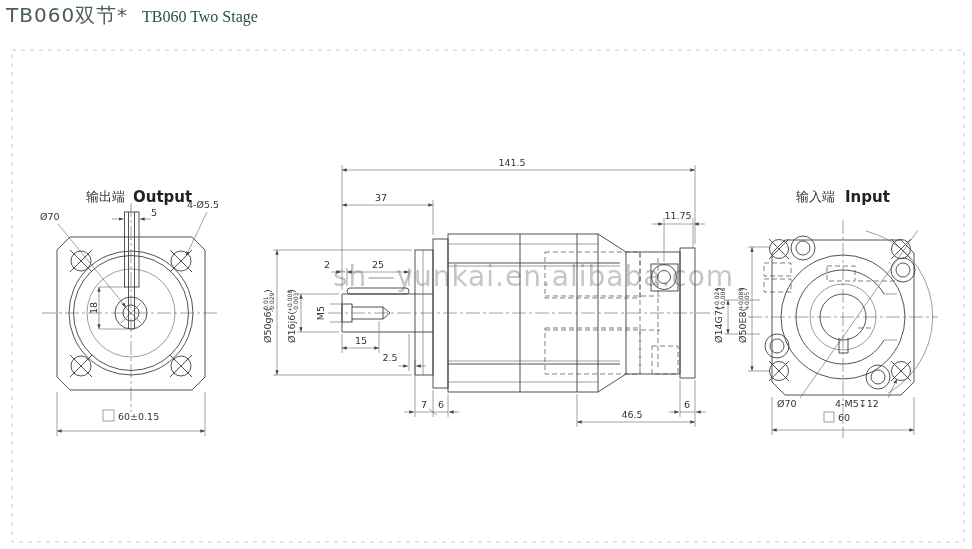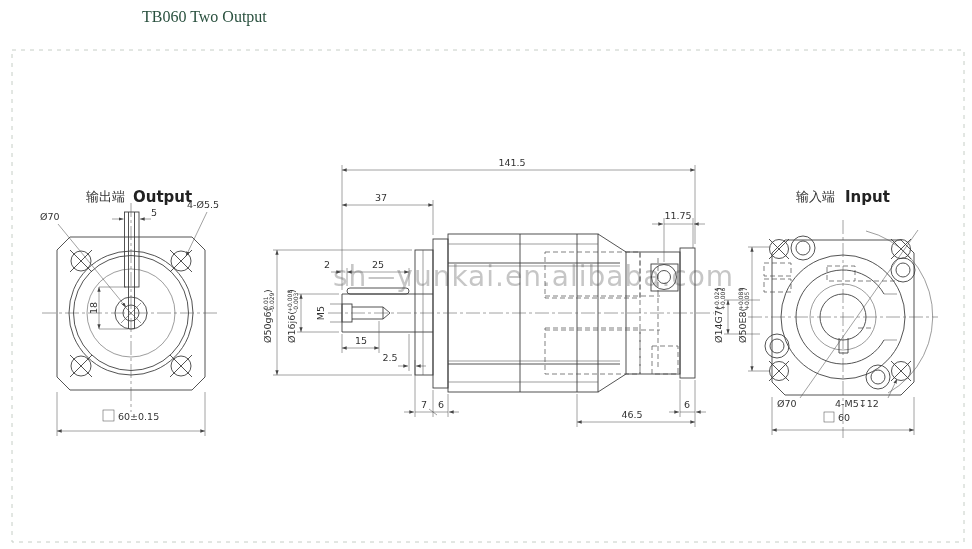--- a/index.html
+++ b/index.html
@@ -19,21 +19,22 @@
   text.d{font-size:9.5px;fill:#333;font-family:"DejaVu Sans",sans-serif;}
   text.tol{font-size:6px;fill:#333;font-family:"DejaVu Sans",sans-serif;}
   text.hd-cn{font-size:13px;fill:#333;}
   text.hd-en{font-size:15px;font-weight:bold;fill:#222;}
   text.wm{font-size:28px;fill:#bdbdbd;opacity:.85;letter-spacing:1px;}
 </style>
 </head>
 <body>
 
 <div class="page">
-  <div class="title-en">TB060 Two Output</div>
+  <div class="title-cn">TB060双节*</div>
+  <div class="title-en">TB060 Two Stage</div>
 
   <svg width="972" height="549" viewBox="0 0 972 549">
     <defs>
       <marker id="arr" markerWidth="9" markerHeight="7" refX="8.5" refY="3" orient="auto-start-reverse">
         <path d="M0,0 L8.5,3 L0,6 z" fill="#444"></path>
       </marker>
     </defs>
 
     <rect class="border" x="12" y="50" width="952" height="492"></rect>
 

